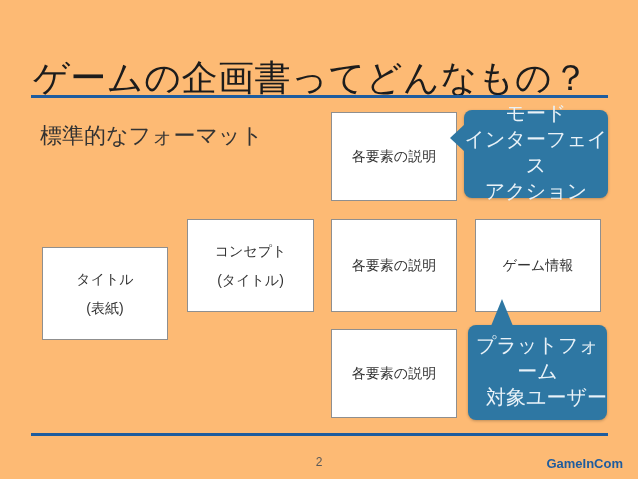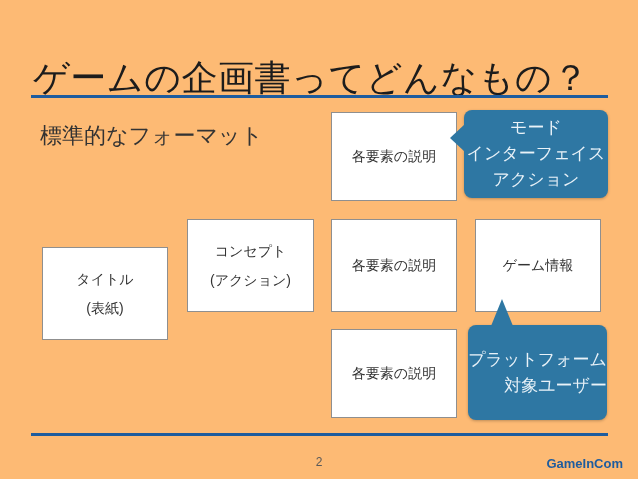--- a/index.html
+++ b/index.html
@@ -72,23 +72,24 @@
   .callout{
     position:absolute;
     background:var(--callout-blue);
     border-radius:8px;
     color:var(--callout-text);
     display:flex;
     flex-direction:column;
     align-items:center;
     justify-content:center;
     text-align:center;
-    font-size:17px;
+    font-size:20px;
     line-height:26px;
     box-shadow:0 1px 3px rgba(0,0,0,0.25);
+    font-family:Liberation Mono, monospace;
   }
   .callout-mode{left:464px; top:110px; width:144px; height:88px;}
   .callout-platform{left:468px; top:325px; width:139px; height:95px;align-items:flex-end;}
   .tail{
     position:absolute;
     width:0;height:0;
     border-style:solid;
   }
   .tail-left{
     left:-14px; top:14px;
@@ -133,21 +134,21 @@
     <span>各要素の説明</span>
   </div>
 
   <div class="box box-title-cover">
     <span>タイトル</span>
     <span>(表紙)</span>
   </div>
 
   <div class="box box-concept">
     <span>コンセプト</span>
-    <span>(アクション)</span>
+    <span>(タイトル)</span>
   </div>
 
   <div class="box box-desc-mid">
     <span>各要素の説明</span>
   </div>
 
   <div class="box box-game-info">
     <span>ゲーム情報</span>
   </div>
 

